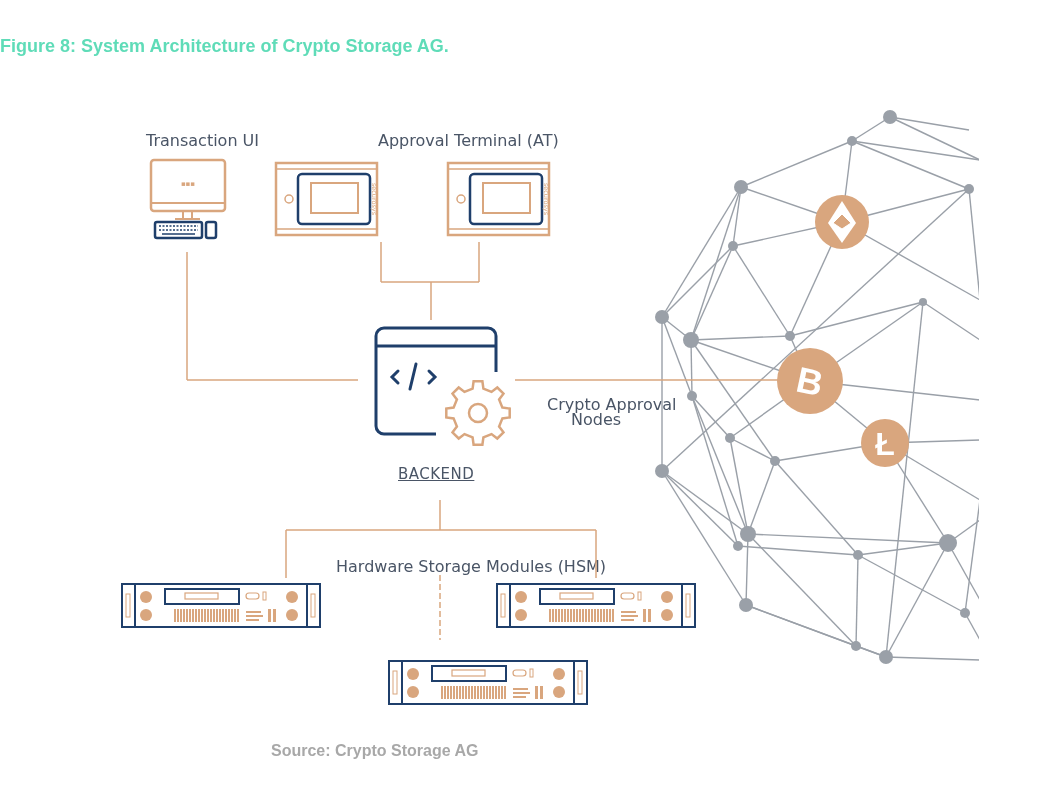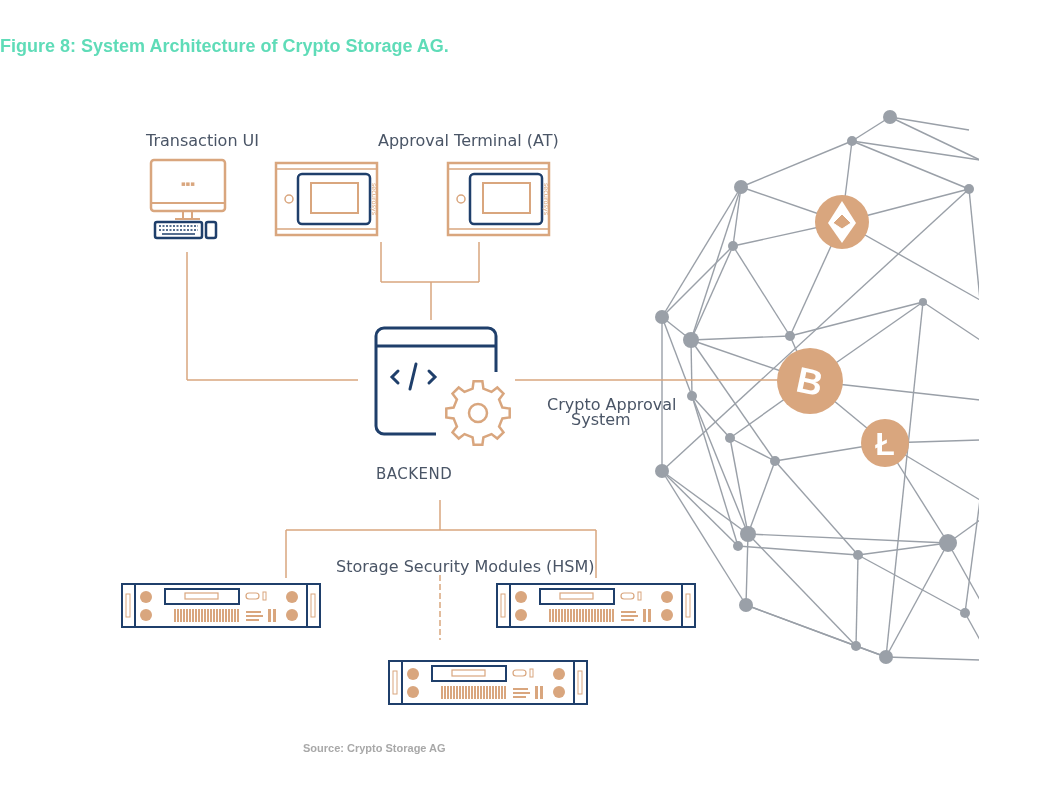--- a/index.html
+++ b/index.html
@@ -1,33 +1,33 @@
 <!DOCTYPE html>
 <html><head>
 <meta charset="utf-8">
 <style>
   html, body { margin: 0; padding: 0; background: #ffffff; }
   body { width: 1046px; height: 789px; position: relative; overflow: hidden; font-family: "Liberation Sans", sans-serif; }
   .title { position: absolute; left: 0; width: 1046px; top: 36px; text-align: left; font-family: "Liberation Sans", sans-serif; font-weight: bold; font-size: 18px; color: #5fdcb8; }
   .label { position: absolute; font-family: "DejaVu Sans", sans-serif; font-size: 16px; color: #4a5566; white-space: nowrap; }
-  .source { position: absolute; left: 271px; top: 742px; font-family: "Liberation Sans", sans-serif; font-weight: bold; font-size: 11px; color: #a8a8a8; margin-left: 32px; }
+  .source { position: absolute; left: 271px; top: 742px; font-family: "Liberation Sans", sans-serif; font-weight: bold; font-size: 16px; color: #a8a8a8; }
   svg#diagram { position: absolute; left: 0; top: 0; }
   .backend-label { font-size: 15px; letter-spacing: 0.5px; }
 </style>
 </head>
 <body>
 
 <div class="title">Figure 8: System Architecture of Crypto Storage AG.</div>
 
 <div class="label" style="left:146px; top:131px;">Transaction UI</div>
 <div class="label" style="left:370px; top:131px;margin-left:8px;">Approval Terminal (AT)</div>
-<div class="label backend-label" style="left:376px; top:465px;">BACKEND</div>
+<div class="label backend-label" style="left:398px; top:465px;text-decoration:underline;">BACKEND</div>
 <div class="label" style="left:547px; top:395px;">Crypto Approval</div>
-<div class="label" style="left:571px; top:410px;">System</div>
-<div class="label" style="left:336px; top:557px;">Storage Security Modules (HSM)</div>
+<div class="label" style="left:571px; top:410px;">Nodes</div>
+<div class="label" style="left:336px; top:557px;">Hardware Storage Modules (HSM)</div>
 <div class="source">Source: Crypto Storage AG</div>
 
 <svg id="diagram" width="1046" height="789" viewBox="0 0 1046 789">
 
   <g id="mesh">
       <line x1="890" y1="117" x2="852" y2="141" stroke="#9aa0a8" stroke-width="1.4"></line>
       <line x1="890" y1="117" x2="980" y2="160" stroke="#9aa0a8" stroke-width="1.4"></line>
       <line x1="890" y1="117" x2="969" y2="130" stroke="#9aa0a8" stroke-width="1.4"></line>
       <line x1="852" y1="141" x2="980" y2="160" stroke="#9aa0a8" stroke-width="1.4"></line>
       <line x1="852" y1="141" x2="741" y2="187" stroke="#9aa0a8" stroke-width="1.4"></line>

